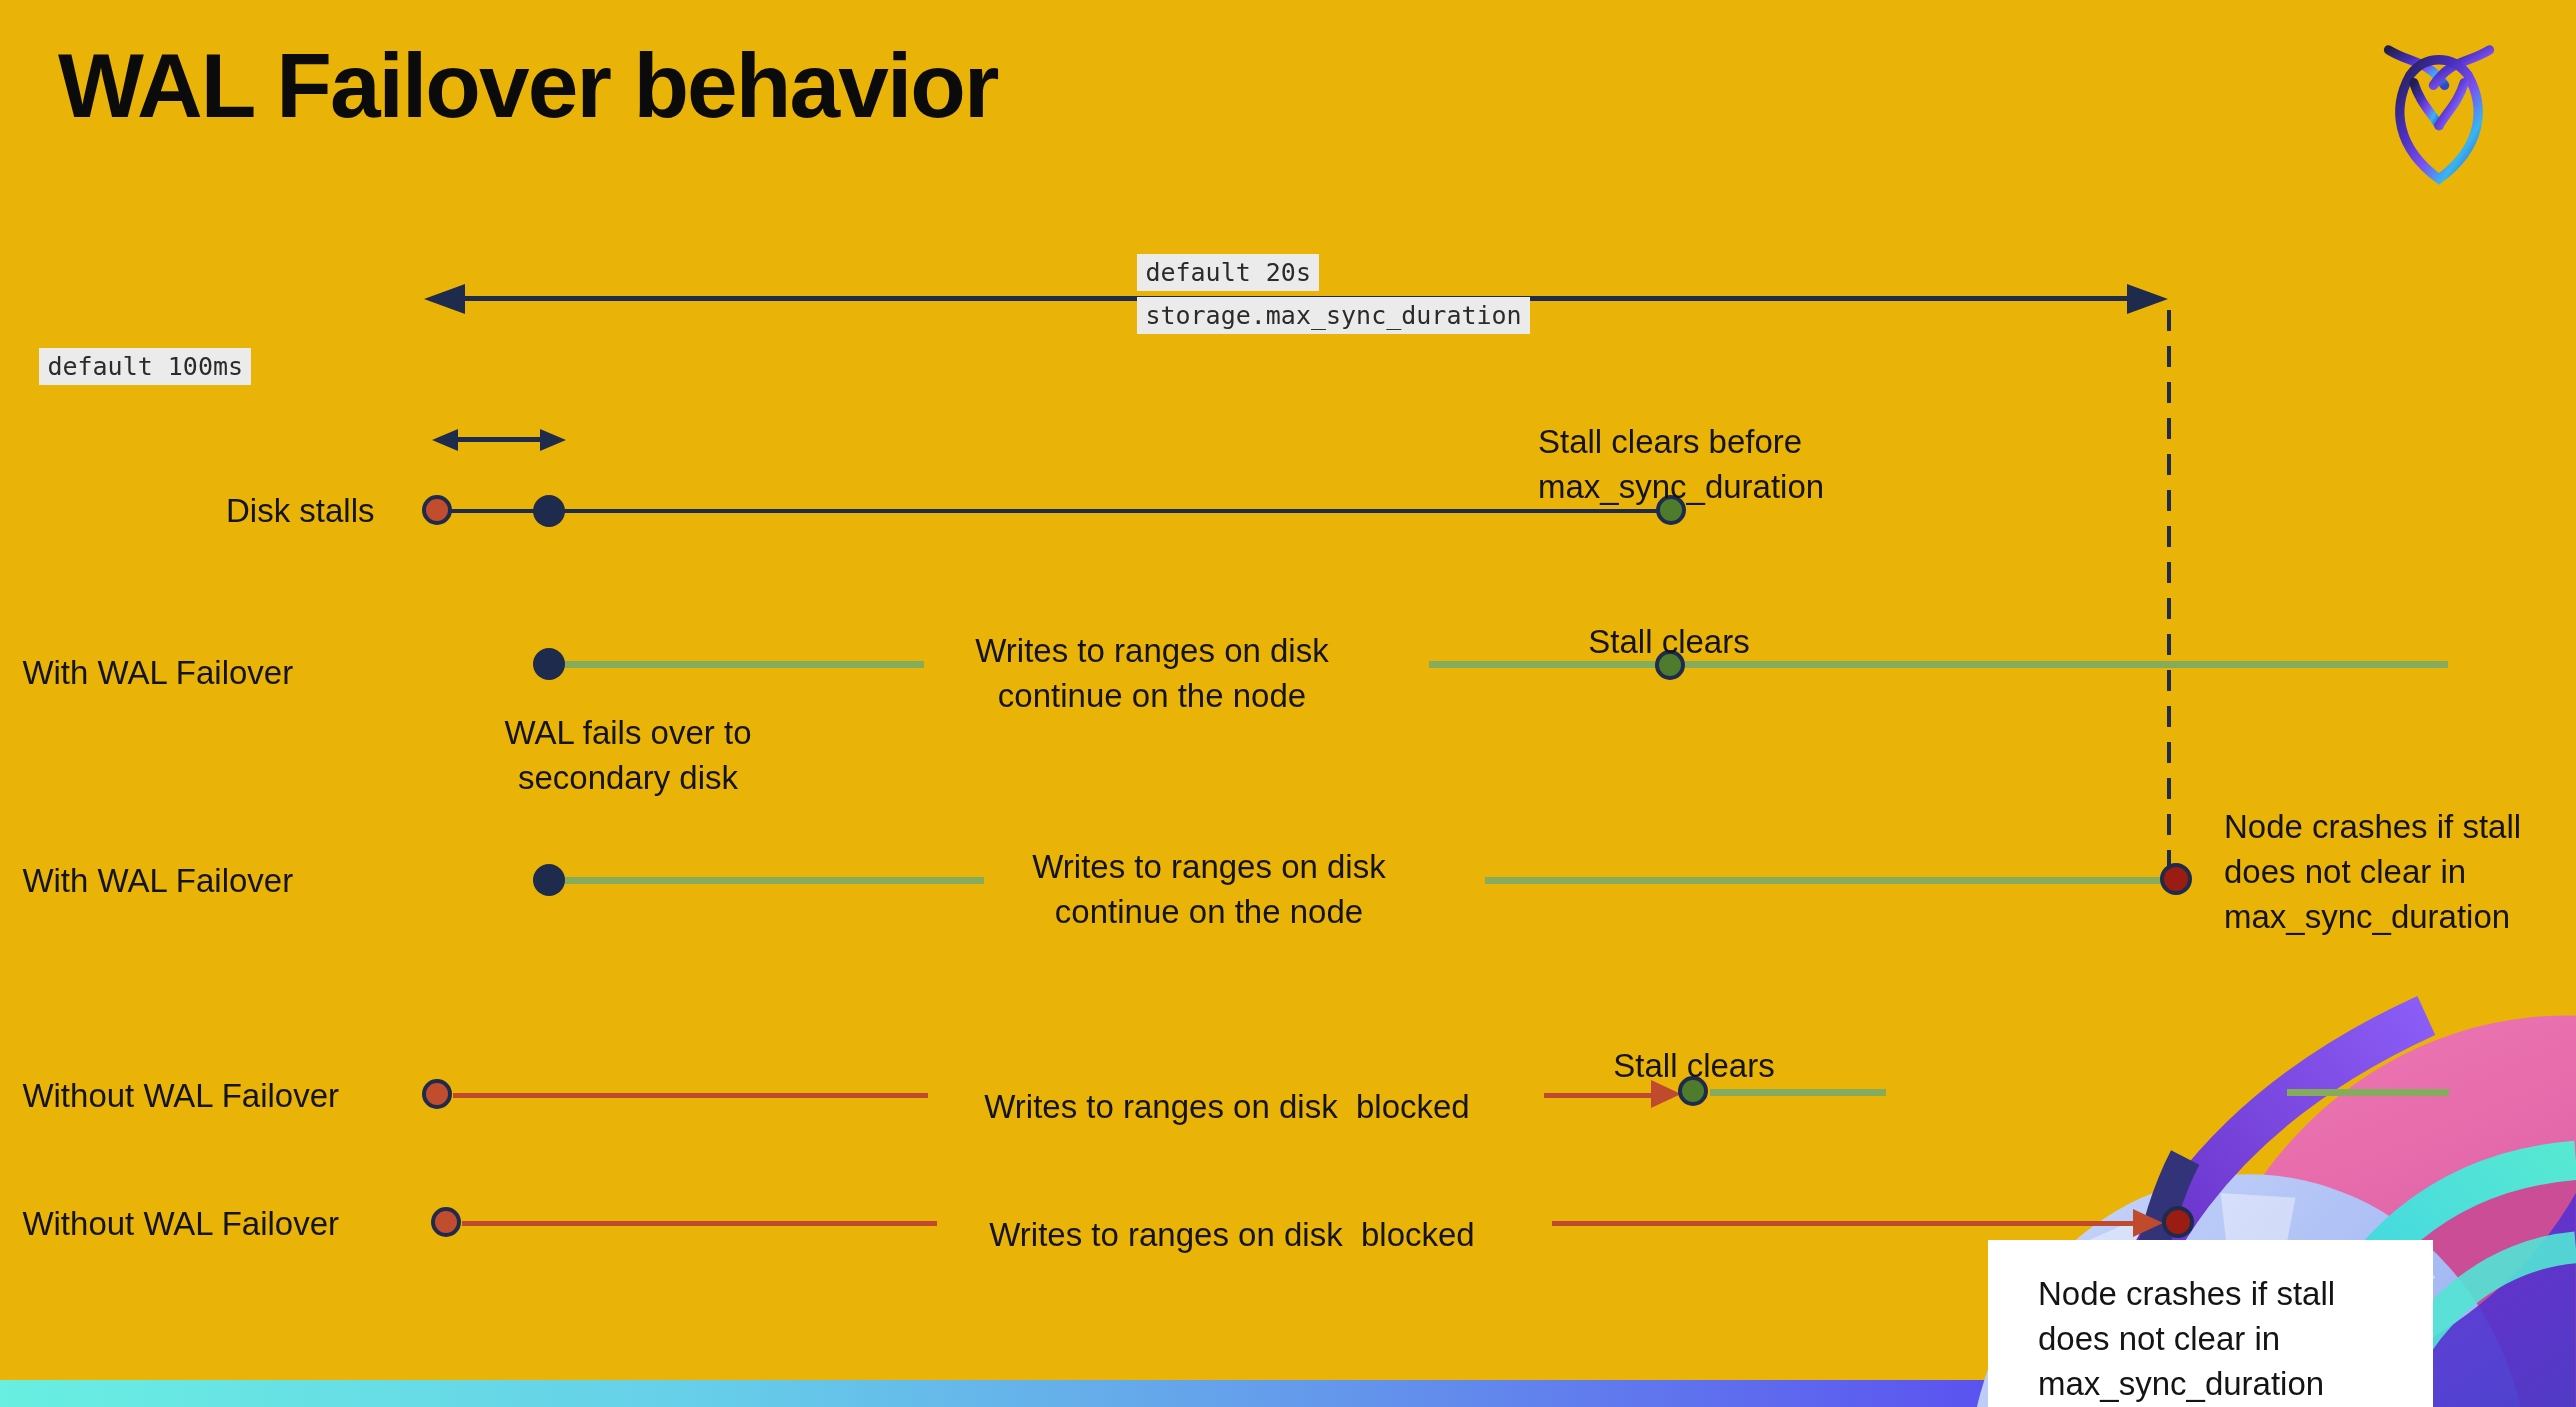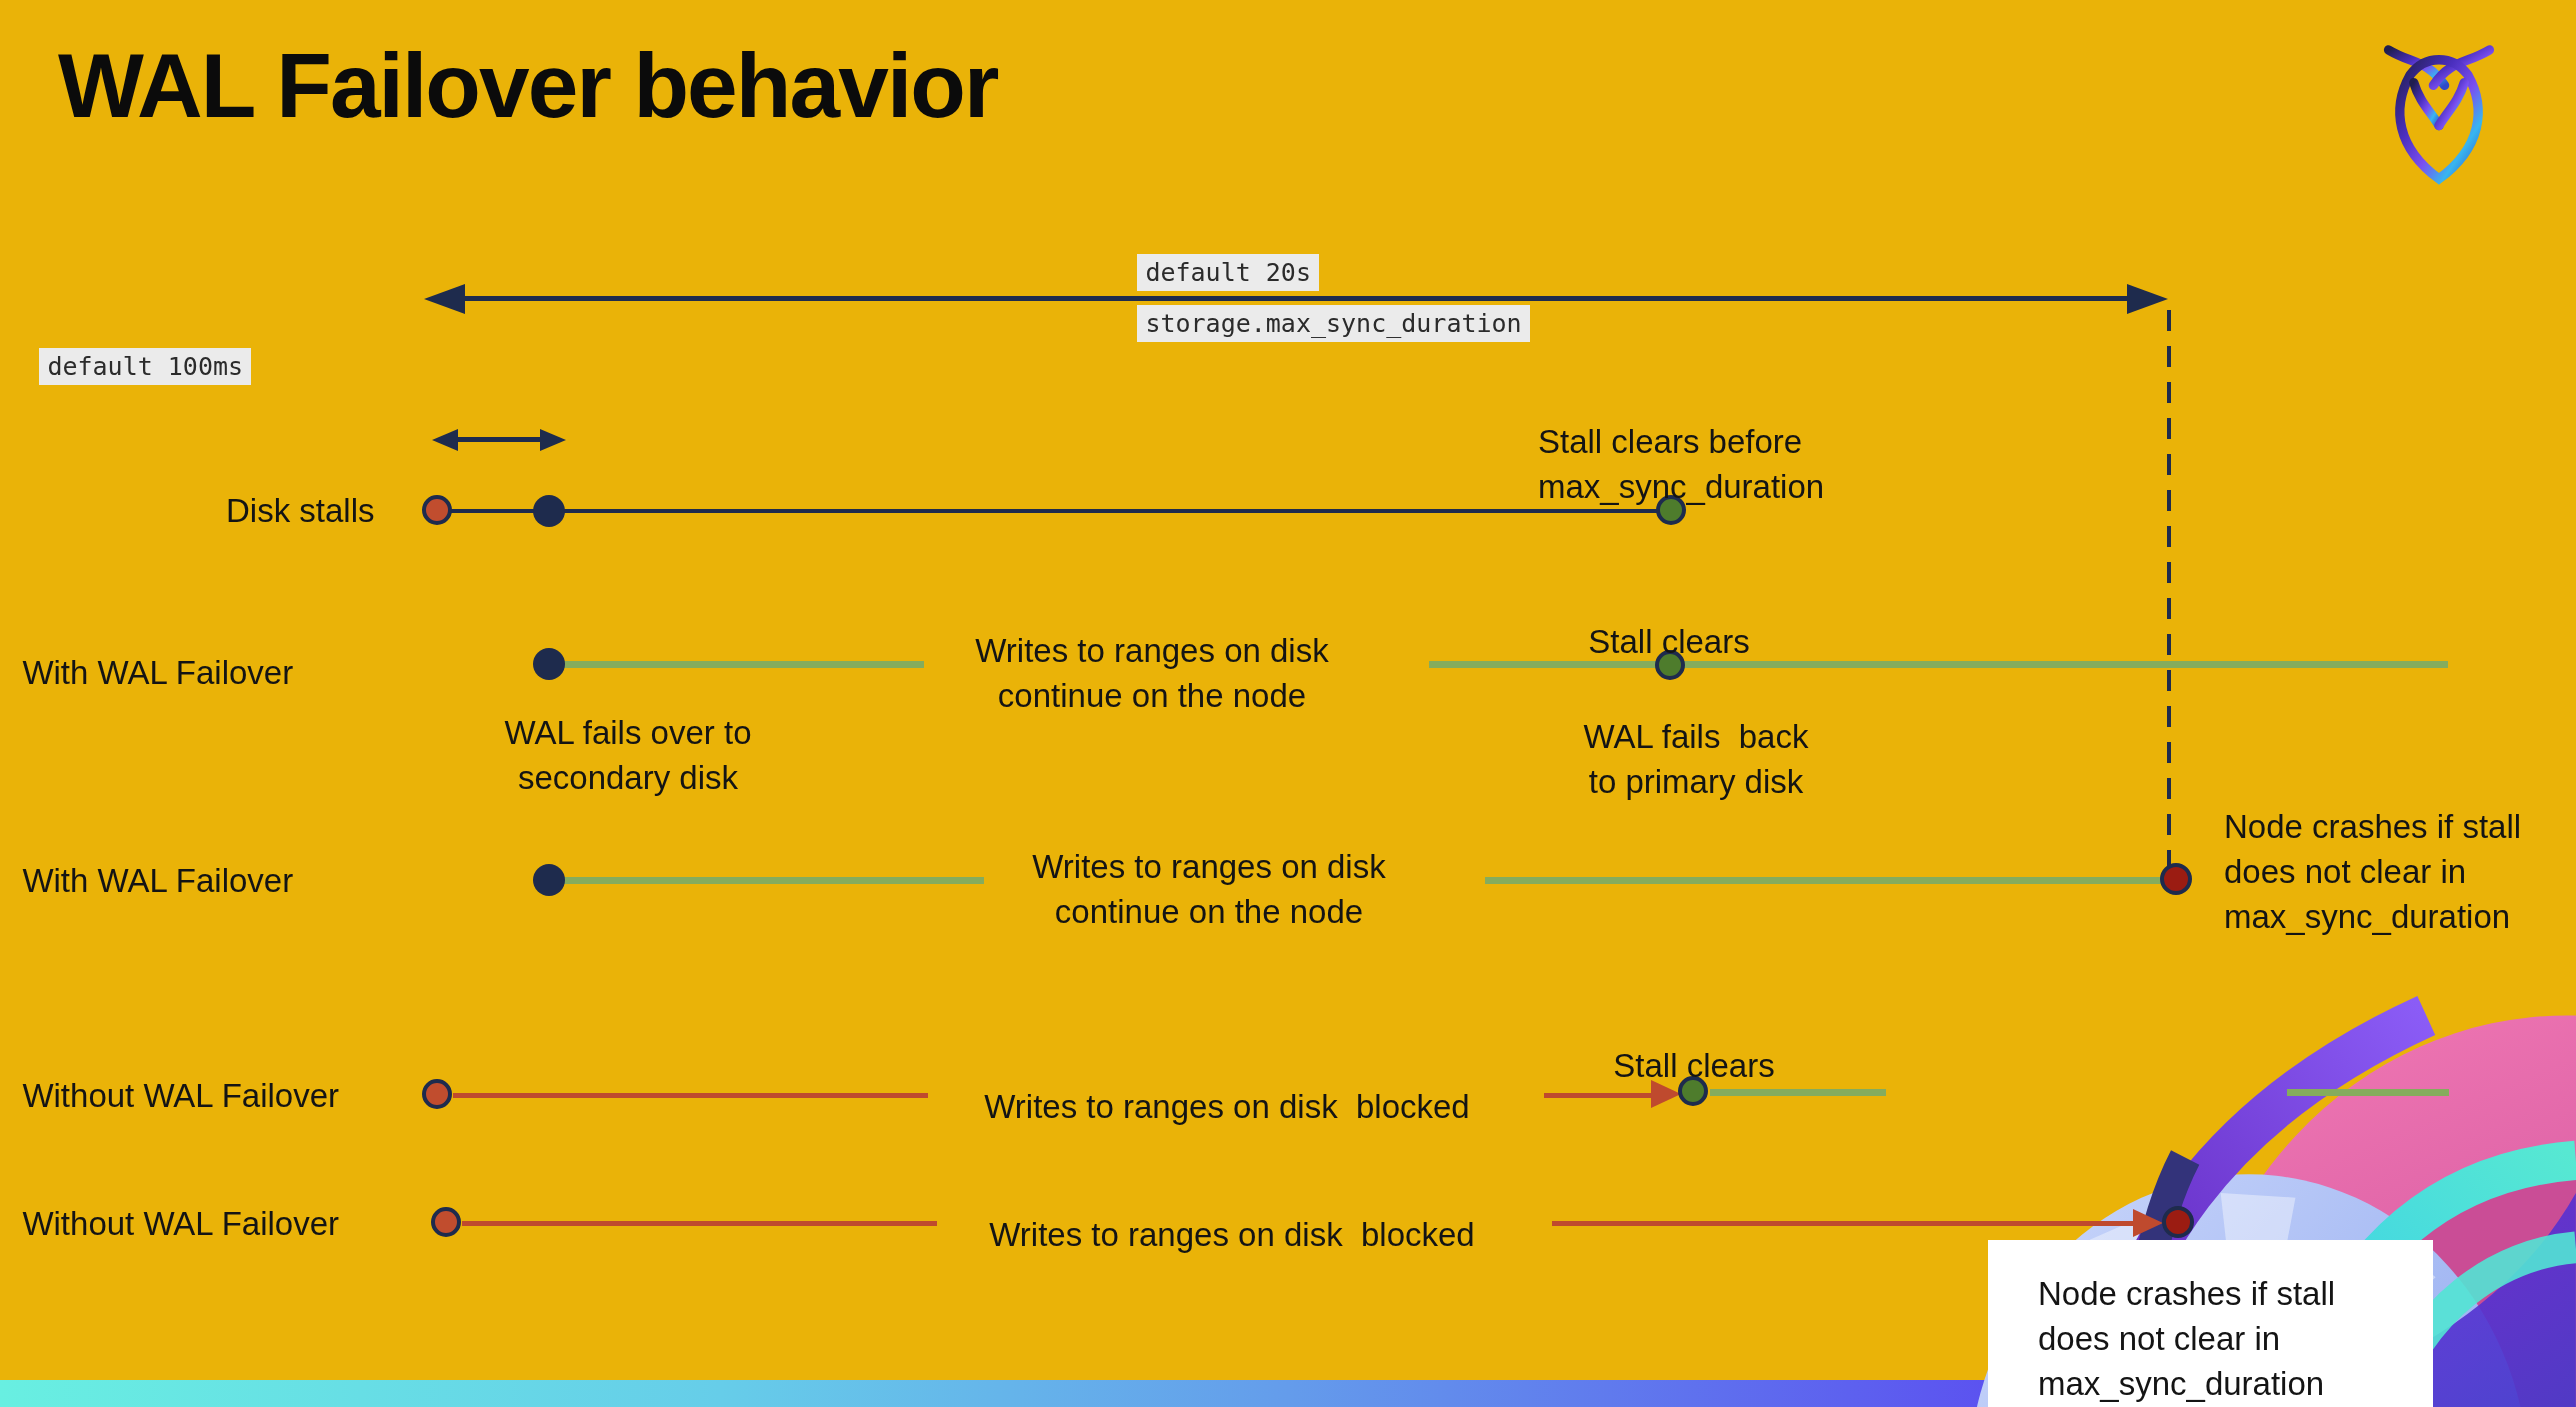--- a/index.html
+++ b/index.html
@@ -2,21 +2,21 @@
 <html style="font-size:15px"><head>
 <meta charset="utf-8">
 <style>
   html,body{margin:0;padding:0;background:#ffffff;}
   #stage{position:relative;width:2576px;height:1408px;background:#eab308;overflow:hidden;
          font-family:"Liberation Sans",sans-serif;color:#111111;padding-left:27px;}
   .abs{position:absolute;}
   
   .title{font-size:91px;font-weight:800;letter-spacing:-1.9px;color:#0b0b0b;z-index:20;}
   
-  .codeblock{display:flex;flex-direction:column;align-items:flex-start;gap:14px;z-index:22;}
+  .codeblock{display:flex;flex-direction:column;align-items:flex-start;gap:6px;z-index:22;}
   .codeline{background:#ebebeb;color:#2b2b2b;font-family:"DejaVu Sans Mono",monospace;
             font-size:25px;line-height:1.1;padding:4.7px 8.4px;white-space:pre;}
   
   .caption{font-size:33px;line-height:1.36;color:#141414;white-space:pre-wrap;z-index:20;margin-top:12px;}
   .center{transform:translateX(-50%);text-align:center;}
   .rowlabel{font-size:33px;color:#141414;white-space:nowrap;z-index:20;}
   
   .line{z-index:10;}
   .navyline{background:#1e2b4d;}
   .greenline{background:#85ac5d;}
@@ -142,22 +142,20 @@
   <div class="abs rowlabel" style="left:22.4px;top:654px;">With WAL Failover</div>
   <div class="abs dot dot-navy" style="left:533px;top:648px;"></div>
   <div class="abs line greenline" style="left:561px;top:661px;width:363px;height:6.5px;"></div>
   <div class="abs caption center" style="left:1152px;top:617px;">Writes to ranges on disk
 continue on the node</div>
   <div class="abs line greenline" style="left:1429px;top:661px;width:1019px;height:6.5px;"></div>
   <div class="abs dot dot-green" style="left:1655px;top:650px;"></div>
   <div class="abs caption center" style="left:1669px;top:608px;">Stall clears</div>
   <div class="abs caption center" style="left:628px;top:699px;">WAL fails over to
 secondary disk</div>
-  <div class="abs caption center" style="left:1696px;top:703px;">WAL fails  back
-to primary disk</div>
 
   <div class="abs rowlabel" style="left:22.4px;top:862px;">With WAL Failover</div>
   <div class="abs dot dot-navy" style="left:533px;top:864px;"></div>
   <div class="abs line greenline" style="left:561px;top:877px;width:423px;height:6.5px;"></div>
   <div class="abs caption center" style="left:1209px;top:833px;">Writes to ranges on disk
 continue on the node</div>
   <div class="abs line greenline" style="left:1485px;top:877px;width:677px;height:6.5px;"></div>
   <div class="abs dot dot-darkred" style="left:2160px;top:863px;"></div>
   <div class="abs caption" style="left:2224px;top:793px;">Node crashes if stall
 does not clear in

